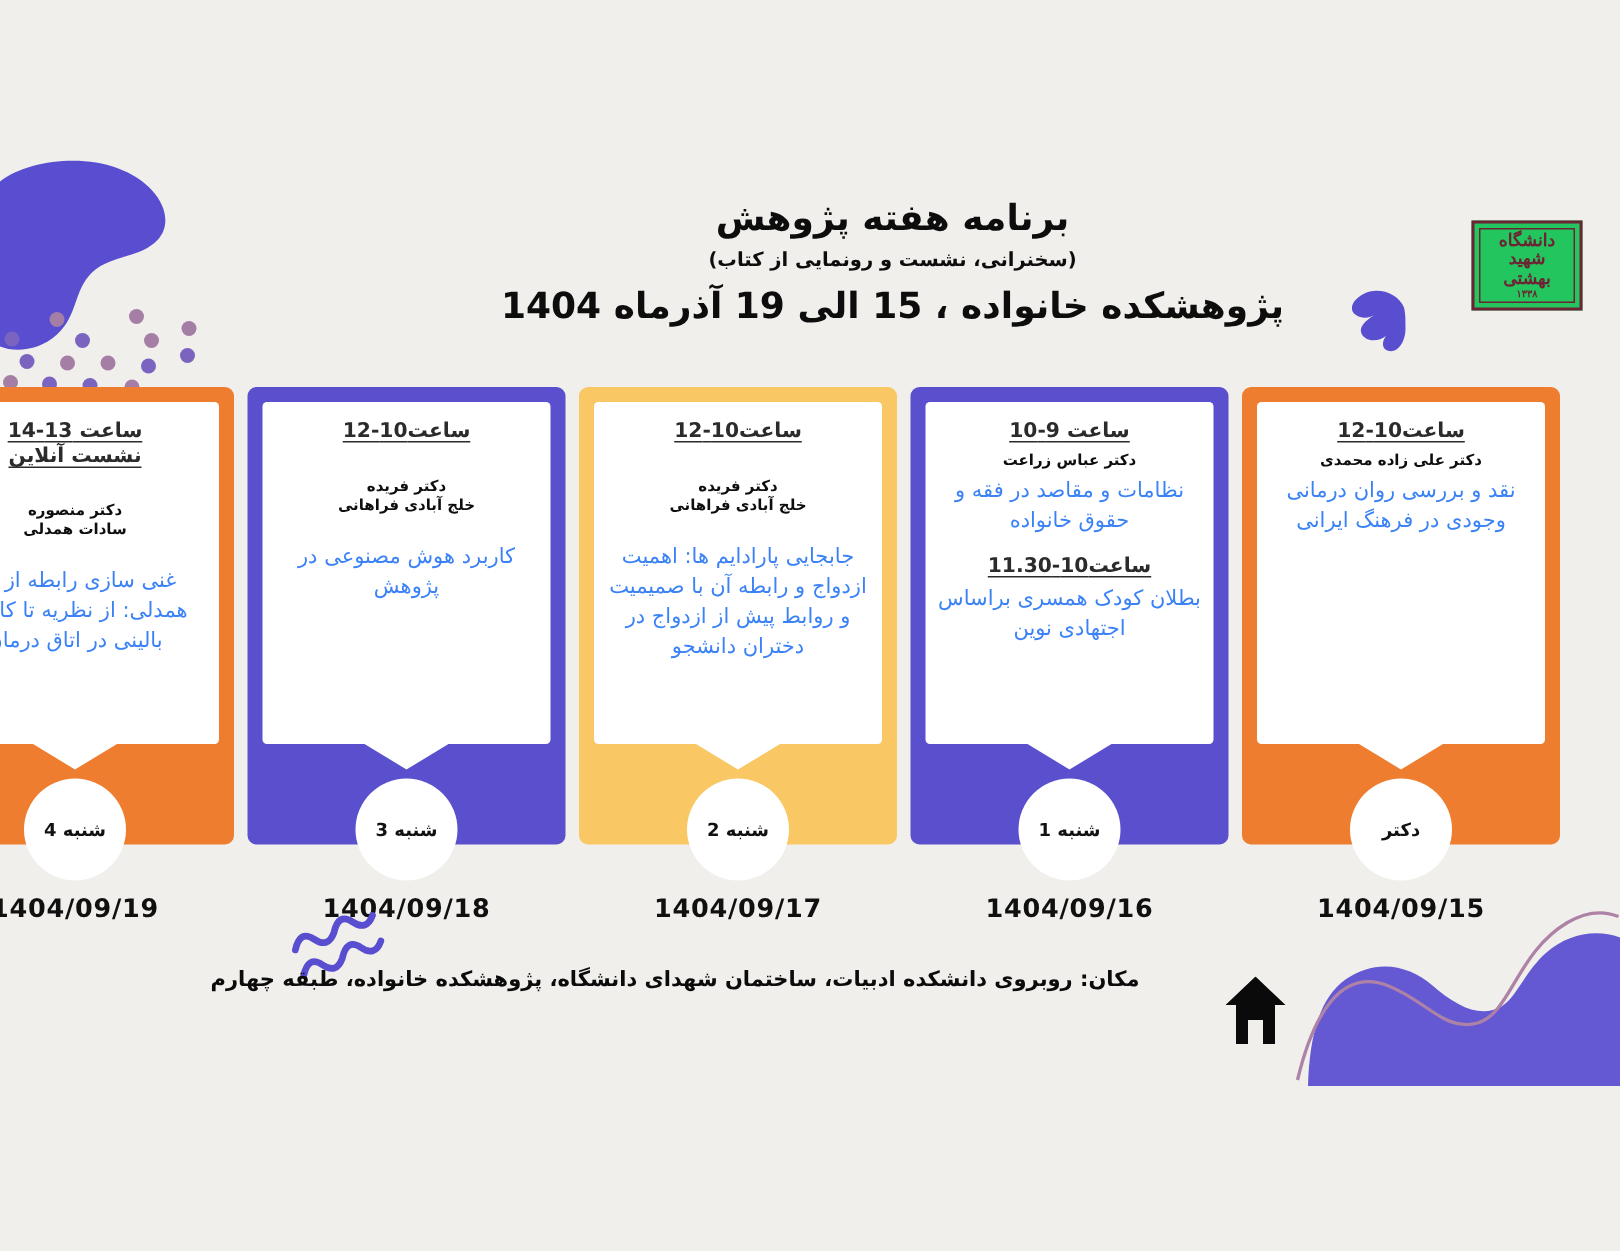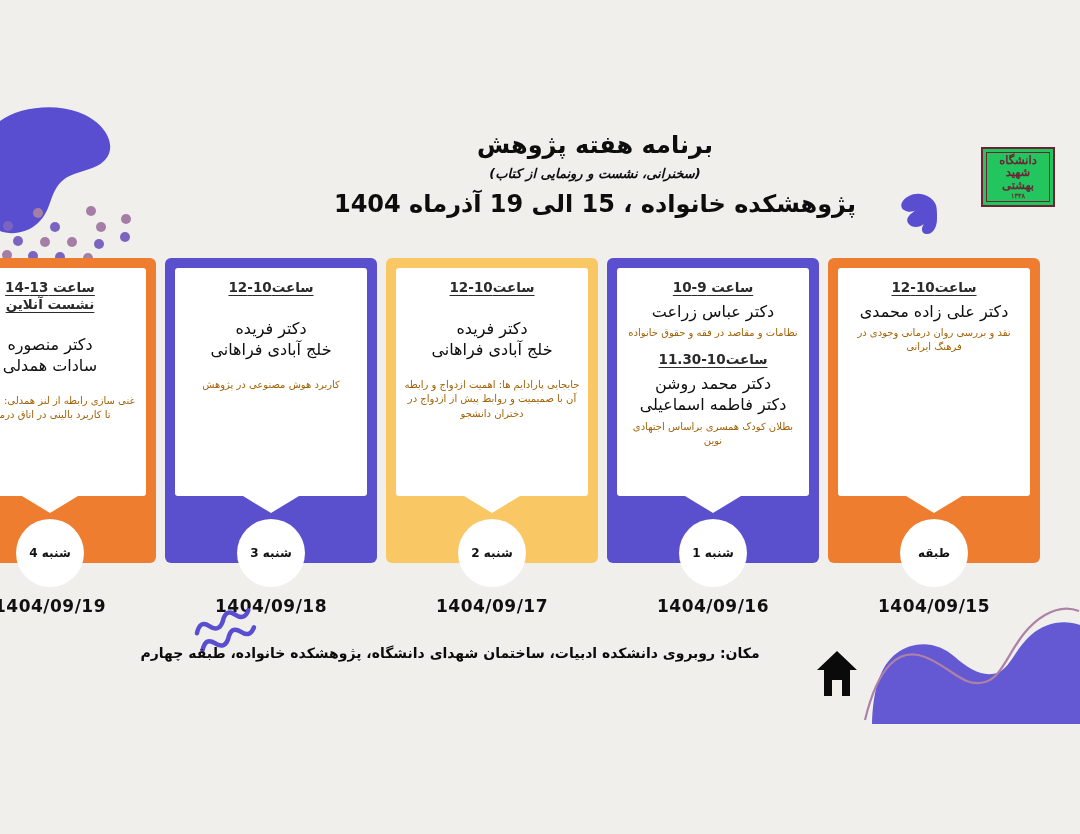--- a/index.html
+++ b/index.html
@@ -17,21 +17,21 @@
   
   .deco{position:absolute;pointer-events:none;}
   .blob-top-left{top:105px;left:0;}
   .dots-cluster{top:196px;left:0;}
   .squiggle{top:596px;left:190px;}
   .wave-bottom-right{top:596px;left:858px;}
   
   .header{position:absolute;top:132px;left:0;width:100%;text-align:center;}
   .header-inner{display:inline-block;transform:translateX(55px);direction:rtl;color:#0d0d0d;}
   .title{font-size:24px;font-weight:800;line-height:1.15;}
-  .subtitle{font-size:13px;font-weight:700;font-style:italic;margin-top:6px;}
+  .subtitle{font-size:13px;font-weight:700;margin-top:6px;}
   .title2{font-size:24px;font-weight:800;margin-top:9px;}
   
   .logo{position:absolute;top:147px;left:953px;width:74px;height:60px;
     border:2.5px solid #6d2334;box-sizing:border-box;padding:3px;background:#22c55e;margin-left:28px;}
   .logo-inner{border:1.5px solid #6d2334;height:100%;box-sizing:border-box;
     display:flex;flex-direction:column;align-items:center;justify-content:center;
     color:#6d2334;font-weight:700;font-size:11.5px;line-height:1.08;
     font-family:"DejaVu Serif","Liberation Serif",serif;direction:rtl;}
   .logo-year{font-size:6.5px;letter-spacing:1px;margin-top:2px;}
   .paw{top:193px;left:896px;}
@@ -48,22 +48,22 @@
   .day-circle{position:absolute;top:261px;left:50%;transform:translateX(-50%);
     width:68px;height:68px;border-radius:50%;background:#ffffff;
     display:flex;align-items:center;justify-content:center;}
   .day-label{font-weight:700;font-size:12px;color:#111;direction:ltr;white-space:nowrap;}
   .date{position:absolute;top:338px;left:0;right:0;text-align:center;
     font-weight:700;font-size:17px;letter-spacing:.5px;color:#101010;direction:ltr;}
   .session{margin:0 0 3px;}
   .s-time{display:inline-block;font-size:13.5px;font-weight:600;color:#2b2b2b;
     text-decoration:underline;text-underline-offset:3px;margin:4px 0 1px;}
   .s-time2{display:block;margin-top:0;}
-  .s-speaker{font-weight:400;font-size:16px;color:#0e0e0e;margin:5px 0 0;line-height:1.32;}
-  .s-topic{font-size:10px;color:#a16207;line-height:1.42;margin:4px 2px 7px;}
+  .s-speaker{font-weight:700;font-size:10px;color:#0e0e0e;margin:5px 0 0;line-height:1.32;}
+  .s-topic{font-size:14px;color:#3b82f6;line-height:1.42;margin:4px 2px 7px;}
   .card.single .s-speaker{margin-top:22px;text-align:center;}
   .card.single .s-topic{margin-top:18px;}
   
   .footer{position:absolute;top:645px;left:80px;width:740px;text-align:center;
     direction:rtl;font-weight:700;font-size:14px;color:#0b0b0b;white-space:nowrap;}
   .home-icon{top:651px;left:817px;}
 </style>
 </head>
 <body>
 
@@ -116,33 +116,30 @@
 
   <div class="cards">
       <div class="card" style="--accent: #ee7d2f;">
       <div class="card-inner">
           <div class="session"><div class="s-time">ساعت10-12</div><div class="s-speaker">
               <div class="s-speaker-line">دکتر علی زاده محمدی</div>
             </div><div class="s-topic">نقد و بررسی روان درمانی وجودی در فرهنگ ایرانی</div></div>
         </div>
       <div class="tail"></div>
       <div class="day-circle">
-        <span class="day-label">طبقه</span>
+        <span class="day-label">دکتر</span>
       </div>
       <div class="date">1404/09/15</div>
     </div>
       <div class="card" style="--accent: #5a50ce;">
       <div class="card-inner">
           <div class="session"><div class="s-time">ساعت 9-10</div><div class="s-speaker">
               <div class="s-speaker-line">دکتر عباس زراعت</div>
             </div><div class="s-topic">نظامات و مقاصد در فقه و حقوق خانواده</div></div>
-          <div class="session"><div class="s-time">ساعت10-11.30</div><div class="s-speaker">
-              <div class="s-speaker-line">دکتر محمد روشن</div>
-              <div class="s-speaker-line">دکتر فاطمه اسماعیلی</div>
-            </div><div class="s-topic">بطلان کودک همسری براساس اجتهادی نوین</div></div>
+          <div class="session"><div class="s-time">ساعت10-11.30</div><div class="s-topic">بطلان کودک همسری براساس اجتهادی نوین</div></div>
         </div>
       <div class="tail"></div>
       <div class="day-circle">
         <span class="day-label">1 شنبه</span>
       </div>
       <div class="date">1404/09/16</div>
     </div>
       <div class="card single" style="--accent: #f9c763;">
       <div class="card-inner">
           <div class="session"><div class="s-time">ساعت10-12</div><div class="s-speaker">

